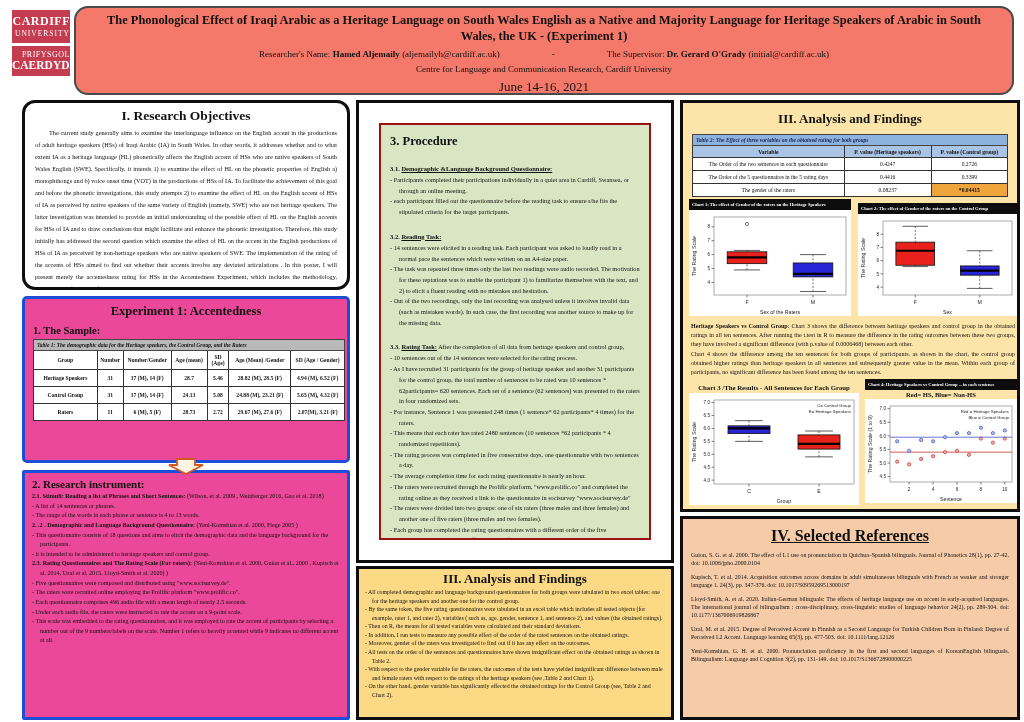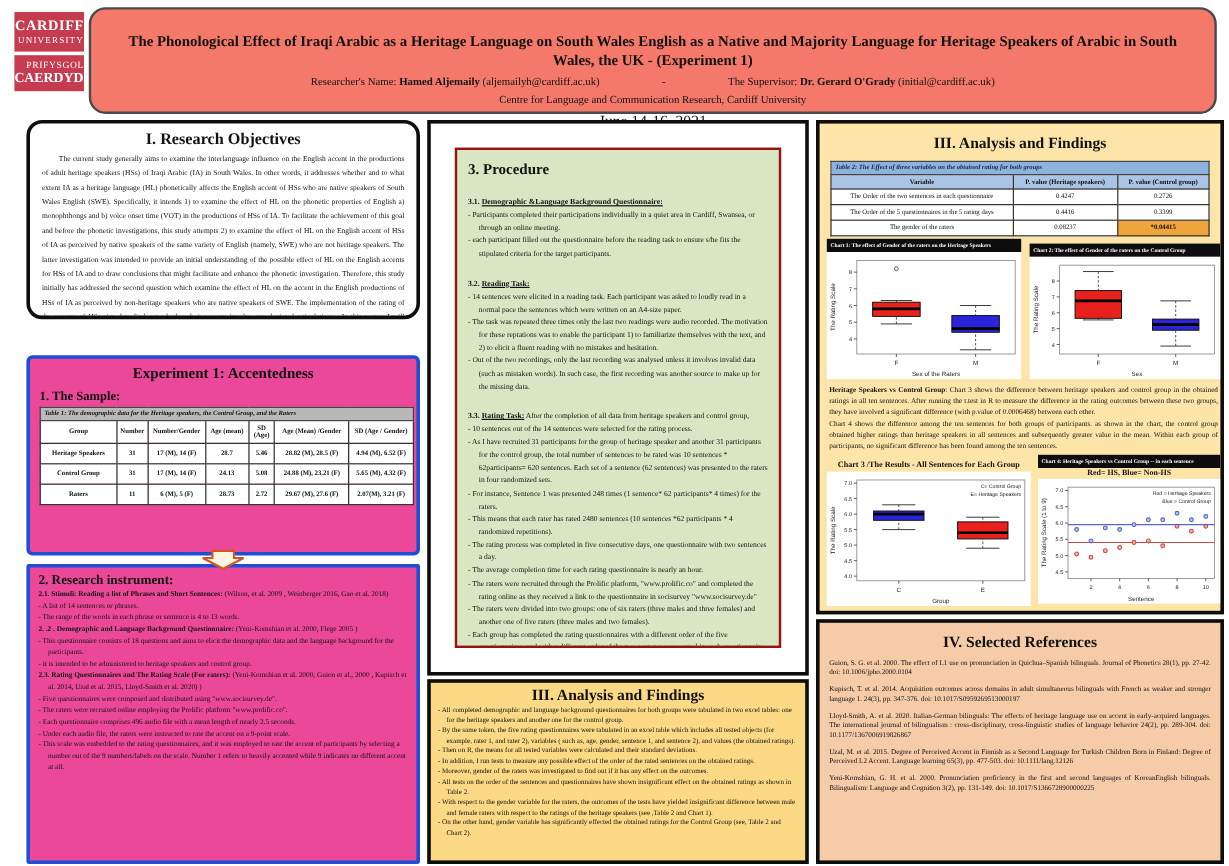--- a/index.html
+++ b/index.html
@@ -8,34 +8,34 @@
 
   
   .logo { position:absolute; left:12px; top:10px; width:58px; }
   .logo-block { background:#c53b4f; color:#fff; text-align:right; padding:4px 0 5px; }
   .logo-block + .logo-block { margin-top:3px; }
   .logo-l1 { font-size:12px; font-weight:bold; letter-spacing:.5px; }
   .logo-l2 { font-size:7.5px; letter-spacing:1px; }
   .logo-l3 { font-size:8px; letter-spacing:.5px; }
   .logo-l4 { font-size:11.5px; font-weight:bold; }
   .header-panel { position:absolute; left:74px; top:6px; width:940px; height:89px;
-    background:#f5796a; border:2px solid #4a4a4a; border-radius:14px; text-align:center; padding:18px 26px 0; }
+    background:#f5796a; border:2px solid #4a4a4a; border-radius:14px; text-align:center; padding:4px 26px 0; }
   .poster-title { font-size:12.4px; font-weight:bold; line-height:1.32; }
   .byline { font-size:9px; margin-top:4px; }
   .byline b { font-weight:bold; }
   .byline .dash { display:inline-block; margin:0 52px; }
   .affil { font-size:9px; margin-top:5px; }
   .date { font-size:13px; margin-top:5px; }
 
   
   .box { position:absolute; overflow:hidden; }
   .sec-title { text-align:center; font-weight:bold; }
 
   
-  .box-objectives { left:22px; top:100px; width:328px; height:166px; background:#fff;
+  .box-objectives { left:22px; top:100px; width:328px; height:190px; background:#fff;
     border:3.5px solid #0d0d0d; border-radius:13px; }
   .box-objectives .sec-title { font-size:13.5px; margin-top:5px; }
   .obj-text { font-size:6.25px; line-height:1.92; text-align:justify; padding:3px 10px 0; text-indent:14px; }
 
   .green { background:#ec4899; border:3px solid #1d4ed8; }
   .box-method { left:22px; top:296px; width:328px; height:167px; border-radius:5px; }
   .box-method .sec-title { font-size:12.5px; margin-top:5px; line-height:1.25; }
   .sample-h { font-size:10.5px; font-weight:bold; margin:5px 0 3px 8px; }
   table.t1 { width:312px; margin:0 8px; border-collapse:collapse; font-size:5.6px; text-align:center; }
   .t1 .cap { background:#b9b9b9; font-style:italic; font-weight:bold; font-size:5.5px; text-align:left;
@@ -86,21 +86,21 @@
   .chartbox svg { display:block; background:#fff; }
   .c3-title { font-size:6.8px; font-weight:bold; text-align:center; margin-bottom:2px; }
   .c4-sub { font-size:6.6px; font-weight:bold; text-align:center; margin:1px 0; }
 
   .compare { position:absolute; left:8px; top:219px; width:324px; font-size:6.05px; line-height:1.52; text-align:justify; }
   .compare .bb { font-weight:bold; }
   .chart3 { left:6px; top:281px; width:170px; }
   .chart4 { left:182px; top:276px; width:152px; }
 
   .box-refs { left:680px; top:516px; width:340px; height:204px; background:#f6cba8; border:3.5px solid #0d0d0d; }
-  .box-refs .sec-title { font-size:13px; margin:8px 0 6px; }
+  .box-refs .sec-title { font-size:16px; margin:8px 0 6px;text-decoration:underline; }
   .refs { padding:0 8px; }
   .refs .ln { font-size:5.95px; line-height:1.38; margin-bottom:5.5px; text-align:justify; }
 </style>
 </head>
 <body>
 
 <div class="logo">
   <div class="logo-block">
     <div class="logo-l1">CARDIFF</div>
     <div class="logo-l2">UNIVERSITY</div>

